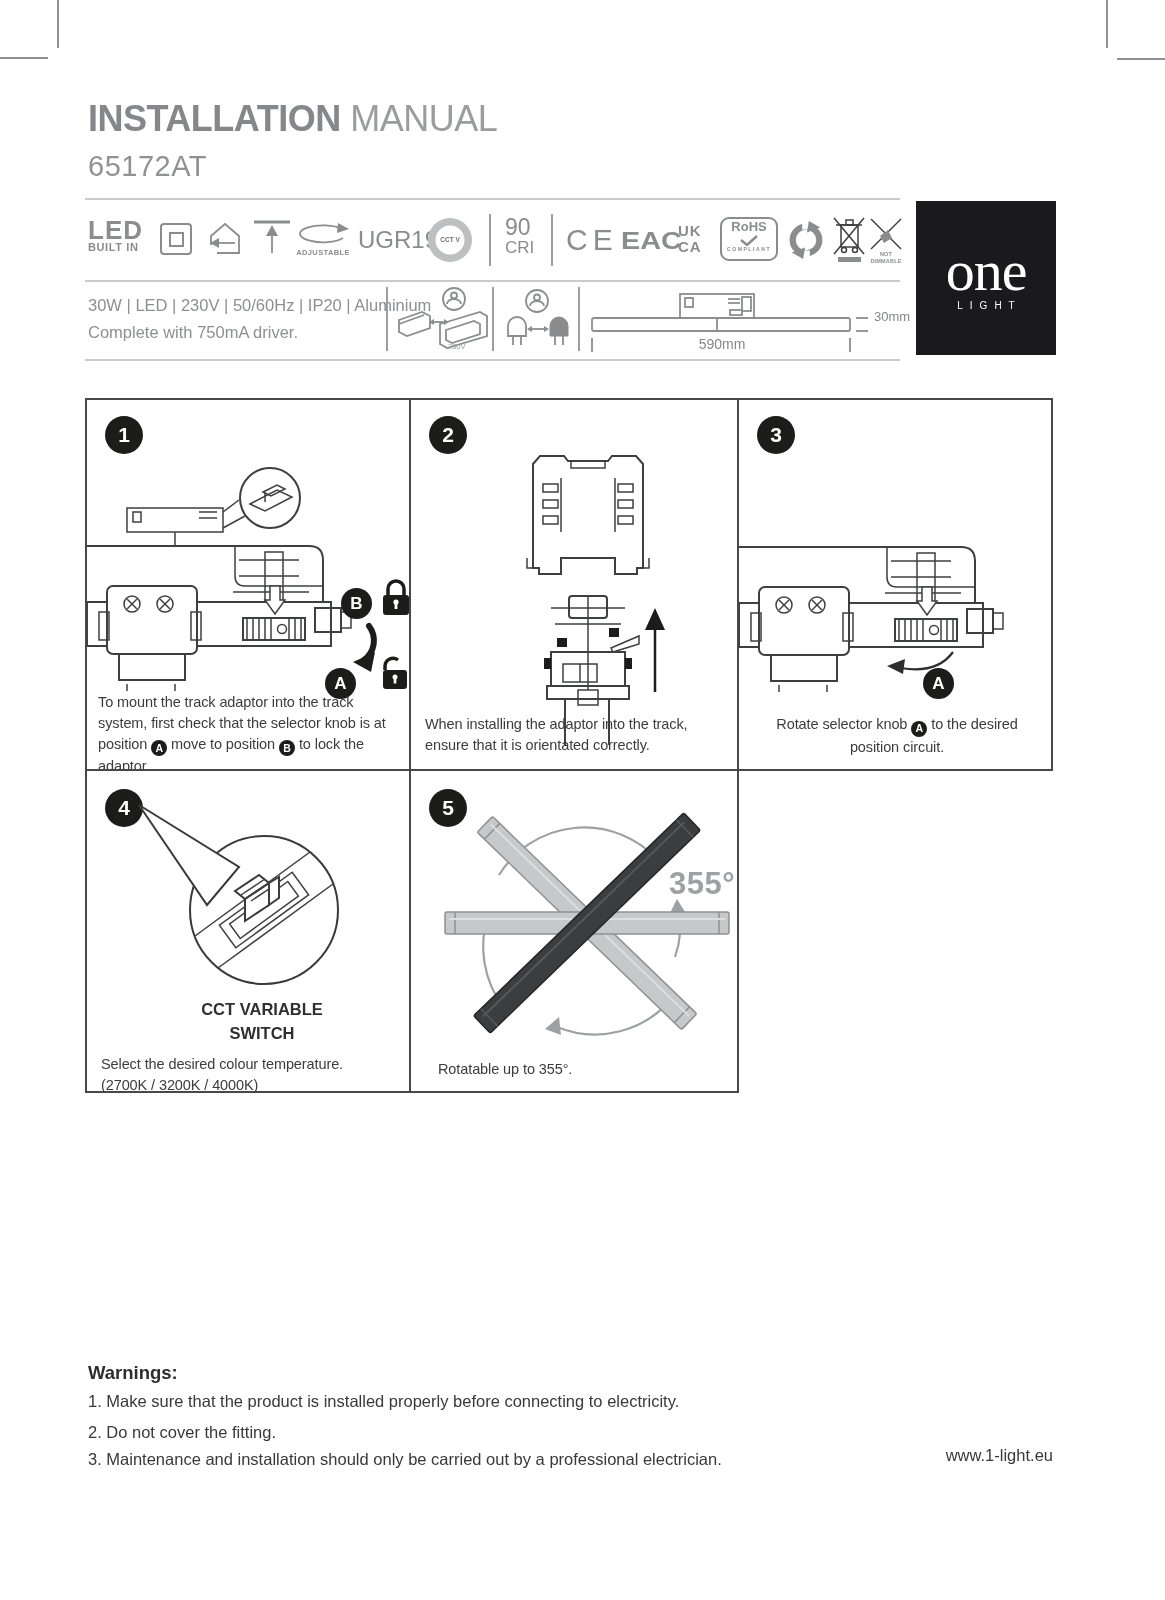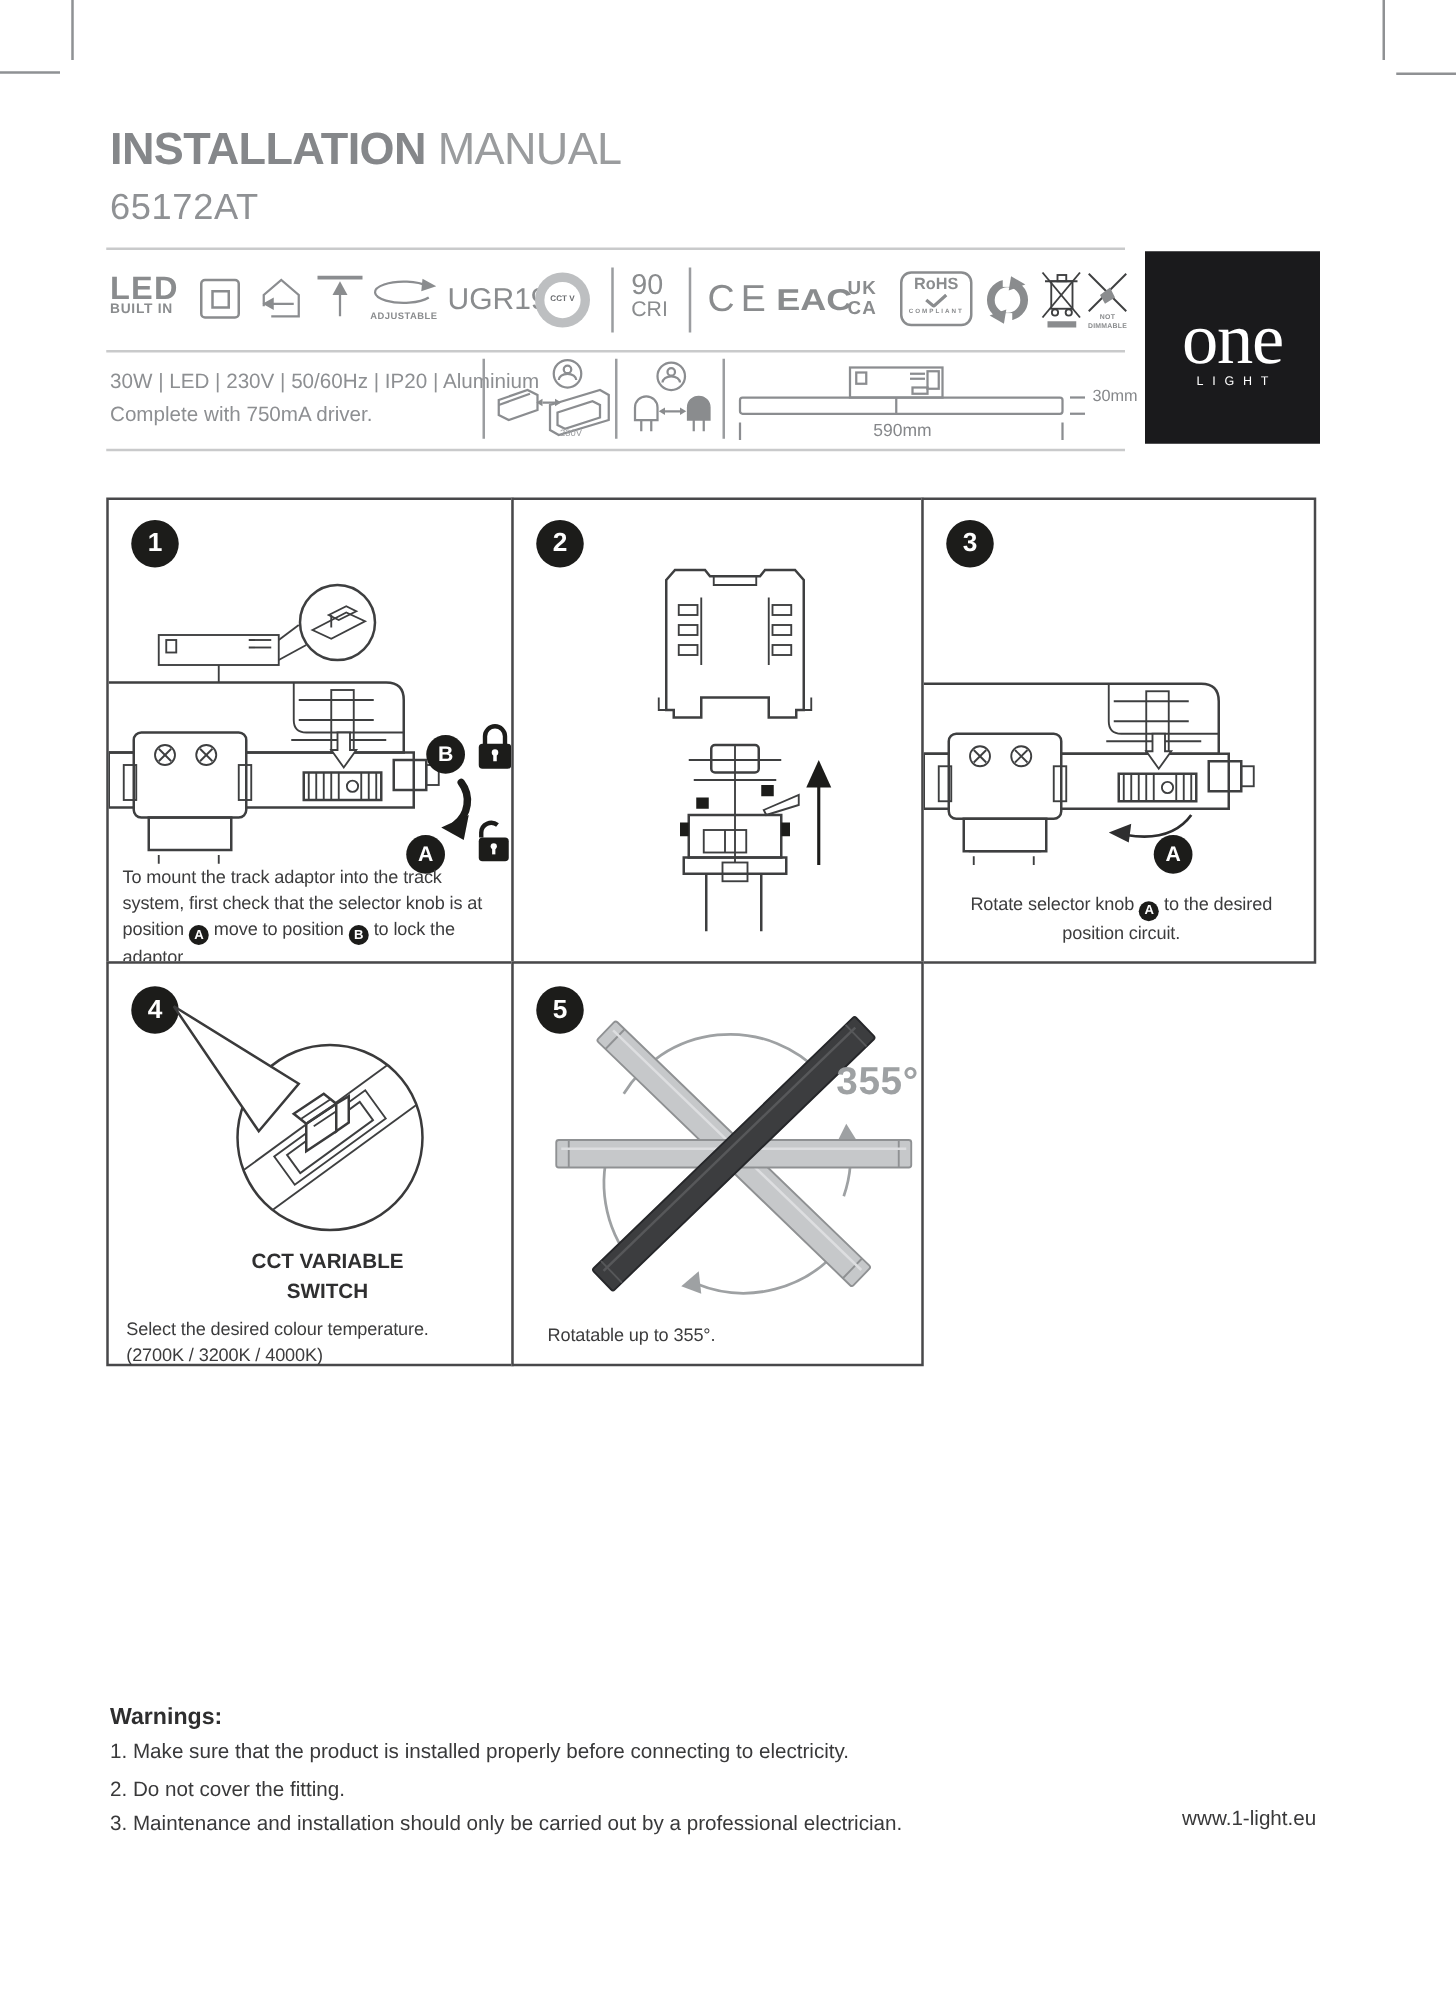--- a/index.html
+++ b/index.html
@@ -318,20 +318,24 @@
       <rect class="fillk" x="133" y="258" width="7" height="11"></rect>
       <rect class="fillk" x="214" y="258" width="7" height="11"></rect>
       <rect class="ln" x="136" y="286" width="82" height="13"></rect>
       <rect class="ln15" x="167" y="290" width="20" height="15" fill="#fff"></rect>
       <line class="ln" x1="154" y1="299" x2="154" y2="345"></line>
       <line class="ln" x1="198" y1="299" x2="198" y2="345"></line>
 
       <line x1="244" y1="292" x2="244" y2="228" stroke="#1c1c1a" stroke-width="2.5"></line>
       <polygon class="fillk" points="244,208 234,230 254,230"></polygon>
     </svg>
+    <div class="cap abs" style="left:14px;top:314px;width:304px;">
+      <div>When installing the adaptor into the track,</div>
+      <div>ensure that it is orientated correctly.</div>
+    </div>
   </div>
 
   <div class="cell" style="left:652px;top:0;width:316px;height:373px;">
     <div class="nbadge" style="left:18px;top:16px;">3</div>
     <svg width="316" height="373" viewBox="0 0 316 373" style="position:absolute;left:0;top:0;">
       <use href="#g-adaptor" transform="translate(0,147)"></use>
       <path d="M214,252 Q198,274 162,268" fill="none" stroke="#2e2e2f" stroke-width="2.2"></path>
       <polygon points="148,266 166,259 164,274" fill="#2e2e2f"></polygon>
     </svg>
     <div class="abadge" style="left:184px;top:268px;">A</div>
@@ -395,21 +399,21 @@
         <line x1="132" y1="-11" x2="132" y2="11" stroke="#8f9193" stroke-width="1.5"></line>
         <line x1="-138" y1="-4" x2="138" y2="-4" stroke="#dddee0" stroke-width="2"></line>
       </g>
       <g transform="translate(176,152) rotate(-44)">
         <rect x="-146" y="-12" width="292" height="24" rx="2" fill="#3c3d3f" stroke="#26272a" stroke-width="1.5"></rect>
         <line x1="-136" y1="-12" x2="-136" y2="12" stroke="#57585a" stroke-width="1.5"></line>
         <line x1="136" y1="-12" x2="136" y2="12" stroke="#57585a" stroke-width="1.5"></line>
         <line x1="-140" y1="-5" x2="140" y2="-5" stroke="#57585a" stroke-width="2"></line>
       </g>
     </svg>
-    <div class="angle abs" style="left:258px;top:76px;">355°</div>
+    <div class="angle abs" style="left:258px;top:95px;">355°</div>
     <div class="cap abs" style="left:27px;top:288px;width:290px;">Rotatable up to 355°.</div>
   </div>
 </div>
 
 <div class="abs warnhead" style="left:88px;top:1362px;">Warnings:</div>
 <div class="abs warnitem" style="left:88px;top:1388px;">1. Make sure that the product is installed properly before connecting to electricity.</div>
 <div class="abs warnitem" style="left:88px;top:1419px;">2. Do not cover the fitting.</div>
 <div class="abs warnitem" style="left:88px;top:1446px;">3. Maintenance and installation should only be carried out by a professional electrician.</div>
 <div class="abs site" style="right:112px;top:1446px;">www.1-light.eu</div>
 

